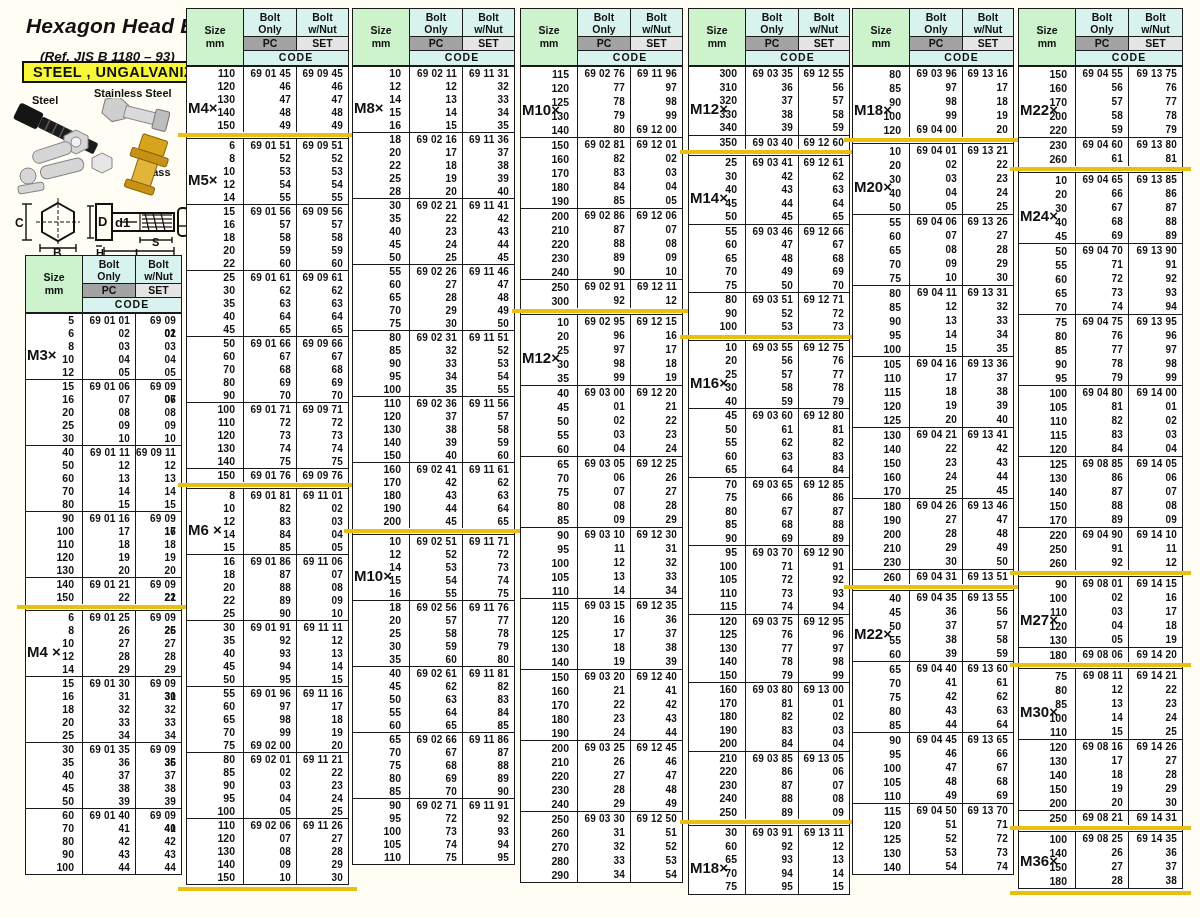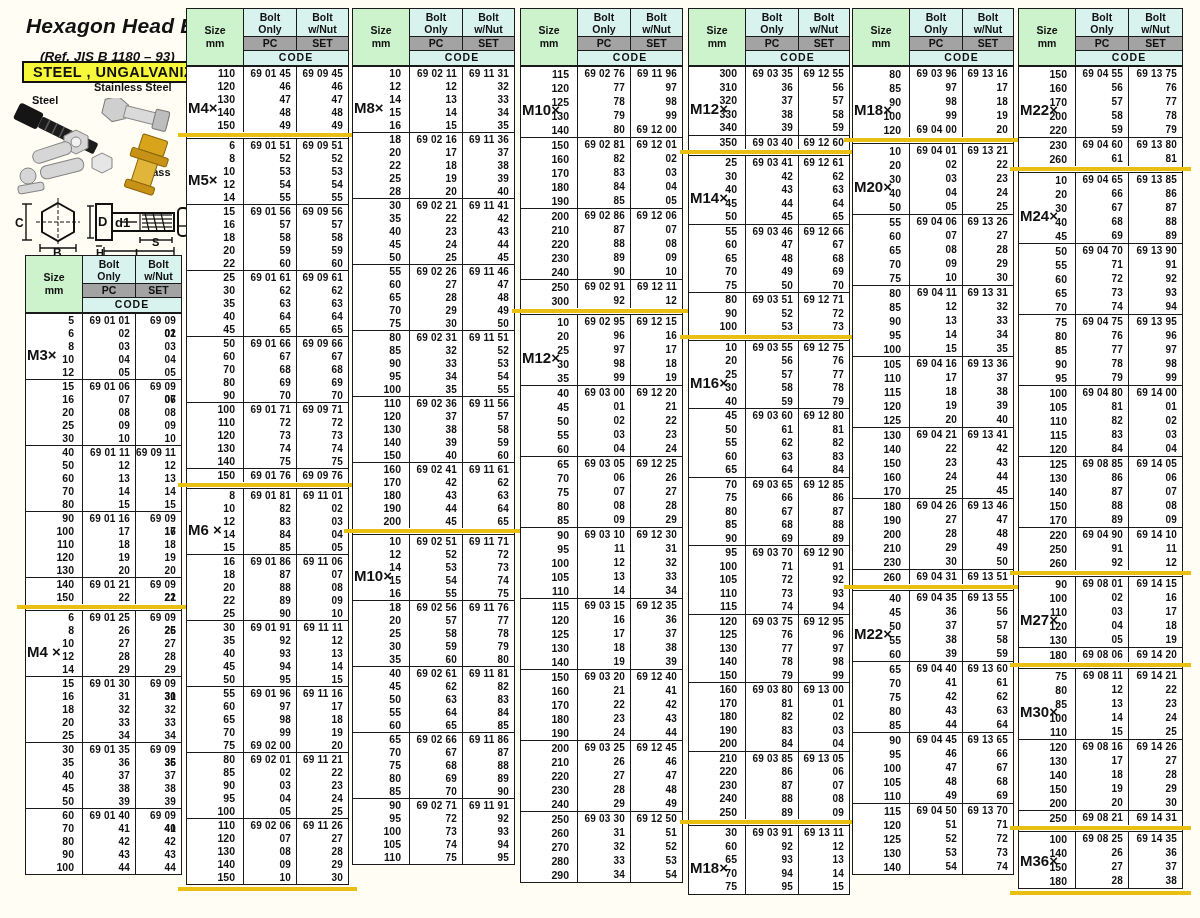--- a/index.html
+++ b/index.html
@@ -20,21 +20,21 @@
   .thead{display:grid;grid-template-columns:57px 53px 1fr;grid-template-rows:28px 14px 14px;
          border-bottom:2px solid var(--line);text-align:center;font-size:10.5px;font-weight:bold;}
   .hsize{grid-row:1/4;grid-column:1;background:var(--green);white-space:pre-line;display:flex;
          align-items:center;justify-content:center;border-right:1.4px solid var(--line);line-height:13px;}
   .hbo{grid-row:1;grid-column:2;background:var(--cyan);border-right:1.4px solid var(--line);
        border-bottom:1px solid var(--line);white-space:pre-line;line-height:12px;padding-top:2px;}
   .hbw{grid-row:1;grid-column:3;background:var(--cyan);border-bottom:1px solid var(--line);
        white-space:pre-line;line-height:12px;padding-top:2px;}
   .hpc{grid-row:2;grid-column:2;border-right:1.4px solid var(--line);border-bottom:1px solid var(--line);
        background:#a3a3a3;line-height:13px;}
-  .hset{grid-row:2;grid-column:3;border-bottom:1px solid var(--line);background:#a3a3a3;line-height:13px;}
+  .hset{grid-row:2;grid-column:3;border-bottom:1px solid var(--line);background:#e5e5e5;line-height:13px;}
   .hcode{grid-row:3;grid-column:2/4;background:var(--cyan);line-height:13px;letter-spacing:1px;}
   .tgroup{border-top:1.4px solid var(--line);}
   .tgroup.first{border-top:none;}
   .trow{display:grid;grid-template-columns:57px 53px 1fr;height:var(--rh,13px);line-height:var(--rh,13px);
         font-size:10px;}
   .csize{position:relative;border-right:1.4px solid var(--line);text-align:right;padding-right:8px;font-size:10.5px;}
   .prefix{position:absolute;left:1px;top:8px;font-size:15px;}
   .cpc{border-right:1.4px solid var(--line);text-align:right;padding-right:5px;letter-spacing:.2px;}
   .cset{text-align:right;padding-right:5px;letter-spacing:.2px;}
   .ybar{height:4px;background:var(--gold);margin:1px -9px;}
@@ -43,21 +43,21 @@
 </head>
 <body>
 
 <div id="page">
 
   <div class="title">Hexagon Head Bolts</div>
   <div class="subtitle">(Ref. JIS B 1180 – 93)</div>
   <div class="badge">STEEL , UNGALVANIZED</div>
 
   <div class="mat-label" style="left:32px;top:94px;">Steel</div>
-  <div class="mat-label" style="left:94px;top:81px;">Stainless Steel</div>
+  <div class="mat-label" style="left:94px;top:87px;">Stainless Steel</div>
   <div class="mat-label" style="left:140px;top:166px;">Brass</div>
 
   <svg class="illus" style="left:6px;top:98px;" width="180" height="100" viewBox="0 0 180 100">
     <g transform="rotate(26 40 30)">
       <rect x="6" y="18" width="26" height="18" rx="3" fill="#151515"></rect>
       <rect x="32" y="21" width="62" height="12" rx="2" fill="#1c1c1c"></rect>
       <g stroke="#5a5a5a" stroke-width="1.5">
         <line x1="40" y1="21" x2="40" y2="33"></line>
           <line x1="48" y1="21" x2="48" y2="33"></line>
         <line x1="56" y1="21" x2="56" y2="33"></line>

